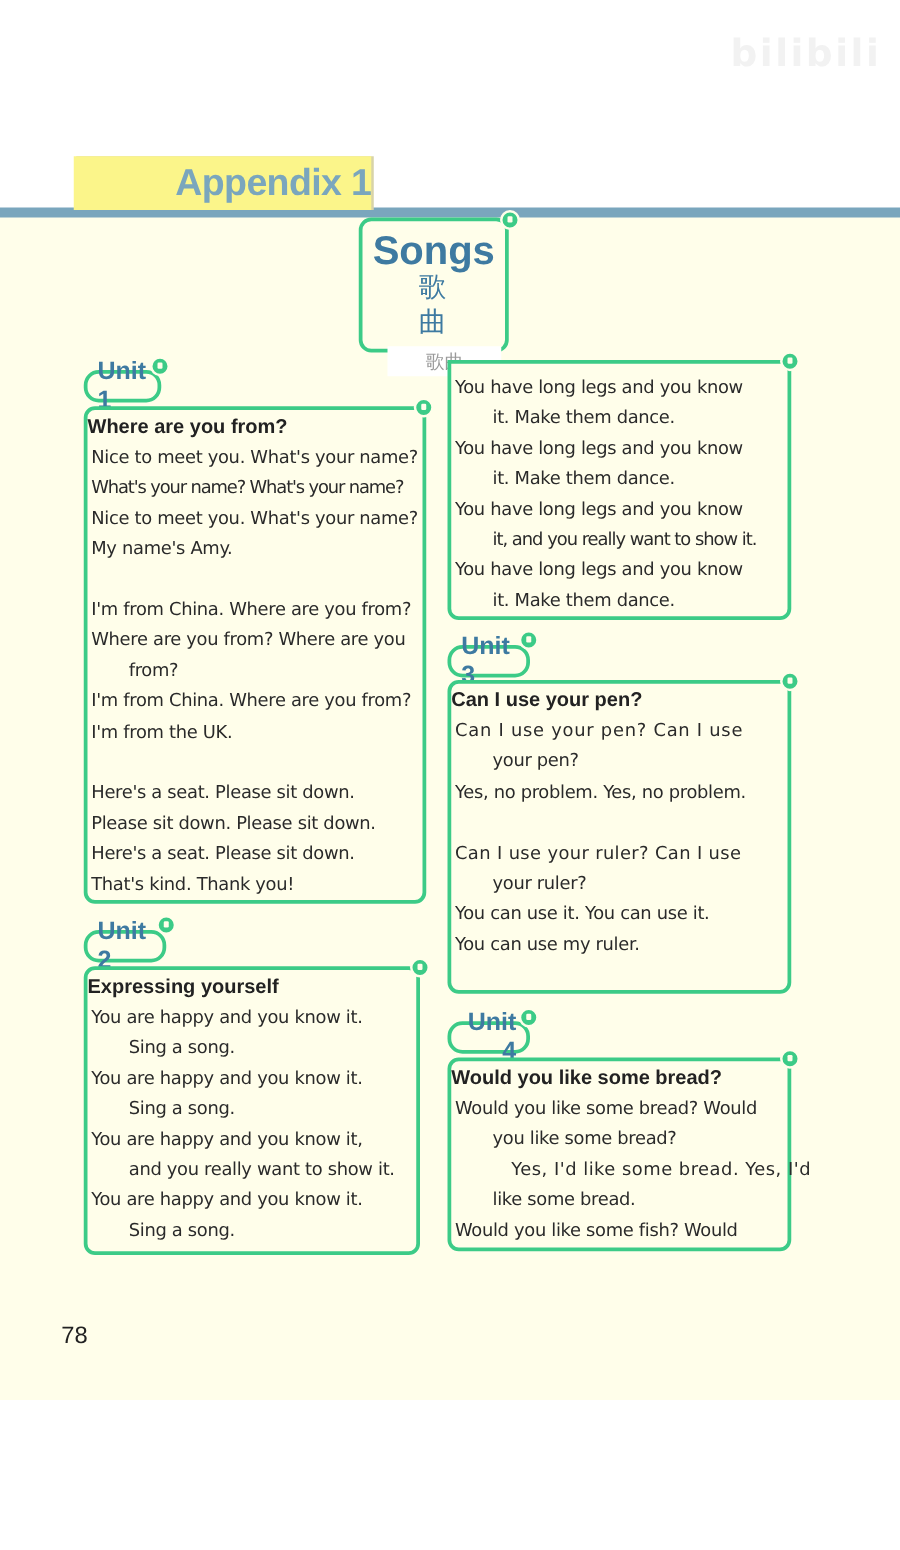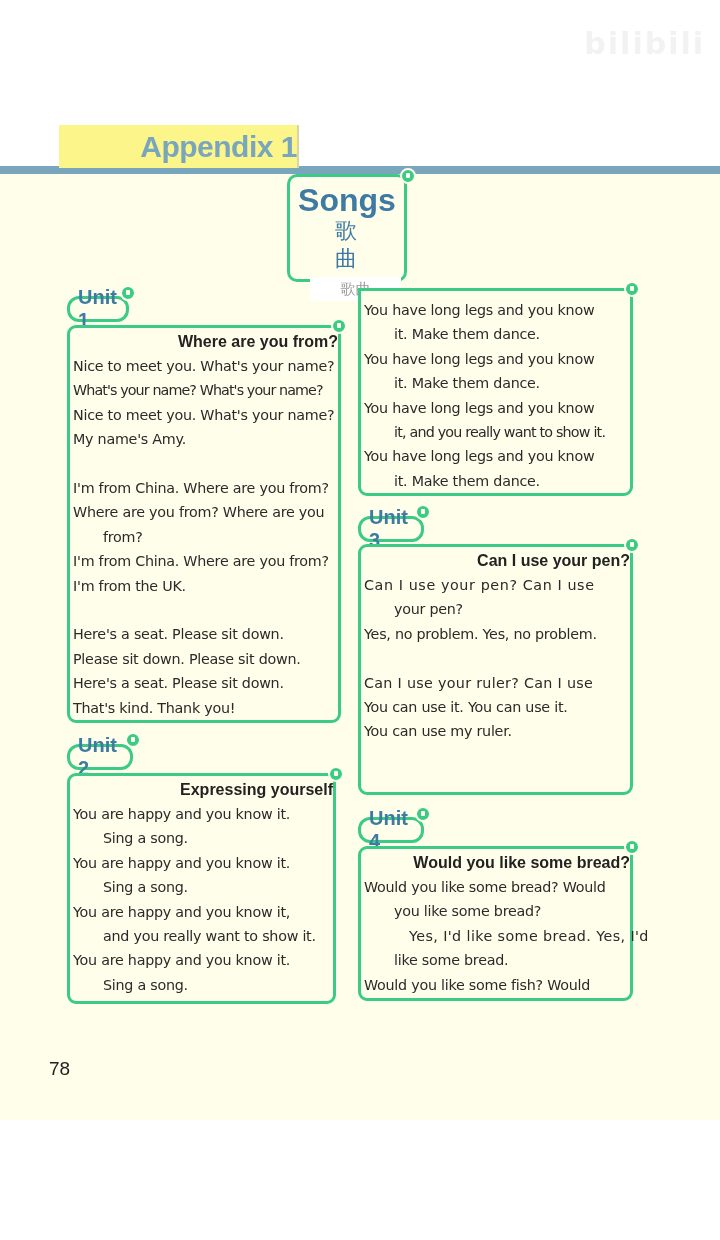--- a/index.html
+++ b/index.html
@@ -19,21 +19,21 @@
   .songs-cn { font-family: "DejaVu Serif", serif; font-size: 22px; color: #3e7aa1; letter-spacing: 30px; margin-left: 28px; line-height: 28px; }
   .songs-sub { margin: 4px 3px 0 20px; background: #ffffff; font-size: 15px; color: #9a9a9a; line-height: 24px; }
   .dot { position: absolute; width: 12px; height: 12px; border-radius: 50%; background: #3ccb87; border: 2px solid #fffeea; box-sizing: content-box; }
   .dot::after { content: ""; position: absolute; left: 4px; top: 3px; width: 4px; height: 5px; background: #fffeea; border-radius: 1px; }
 
   .unit-label { position: absolute; height: 26px; border: 3px solid #3ccb87; border-radius: 12px; box-sizing: border-box;
                 padding: 0 8px; display: flex; align-items: center; border-bottom-width: 3px; }
   .unit-label span { font-family: "Liberation Sans", sans-serif; font-weight: bold; font-size: 20px; color: #3e7aa1; }
 
   .card { position: absolute; border: 3px solid #3ccb87; border-radius: 9px; box-sizing: border-box; background: #fffeea; }
-  .card-title { font-family: "Liberation Sans", sans-serif; font-weight: bold; font-size: 16px; text-align: right; line-height: 24px; color: #222; margin-top: 2px; }
+  .card-title { font-family: "Liberation Sans", sans-serif; font-weight: bold; font-size: 16px; text-align: left; line-height: 24px; color: #222; margin-top: 2px; }
   .lines { margin: 0; padding: 0; list-style: none; }
   .lines li { font-family: "DejaVu Sans", sans-serif; font-size: 14.3px; line-height: 24.4px; padding-left: 3px; white-space: nowrap; color: #2a2a2a; letter-spacing: -0.25px; }
   .lines li.indent { padding-left: 33px; }
   .lines li.blank { height: 24.4px; }
   .page-number { position: absolute; left: 49px; top: 1058px; font-family: "Liberation Sans", sans-serif; font-size: 19px; color: #222; }
 </style>
 </head>
 <body>
 
 <div class="watermark">bilibili</div>
@@ -116,27 +116,28 @@
 </div>
 <span class="dot" style="left:415px; top:504px;"></span>
 <div class="card" style="left:358px; top:544px; width:275px; height:251px;">
   <div class="card-title">Can I use your pen?</div>
   <ul class="lines">
     <li style="letter-spacing:0.6px;">Can I use your pen? Can I use</li>
     <li class="indent">your pen?</li>
     <li>Yes, no problem. Yes, no problem.</li>
     <li class="blank"></li>
     <li style="letter-spacing:0.3px;">Can I use your ruler? Can I use</li>
+    <li class="indent">your ruler?</li>
     <li>You can use it. You can use it.</li>
     <li>You can use my ruler.</li>
   </ul>
 </div>
 <span class="dot" style="left:624px; top:537px;"></span>
 
-<div class="unit-label" style="left:358px; top:817px; width:66px;">
+<div class="unit-label" style="left:358px; top:817px; width:66px;text-align:right;">
   <span>Unit 4</span>
 </div>
 <span class="dot" style="left:415px; top:806px;"></span>
 <div class="card" style="left:358px; top:846px; width:275px; height:155px;">
   <div class="card-title">Would you like some bread?</div>
   <ul class="lines">
     <li>Would you like some bread? Would</li>
     <li class="indent">you like some bread?</li>
     <li style="letter-spacing:0.4px;padding-left:48px;">Yes, I'd like some bread. Yes, I'd</li>
     <li class="indent">like some bread.</li>

